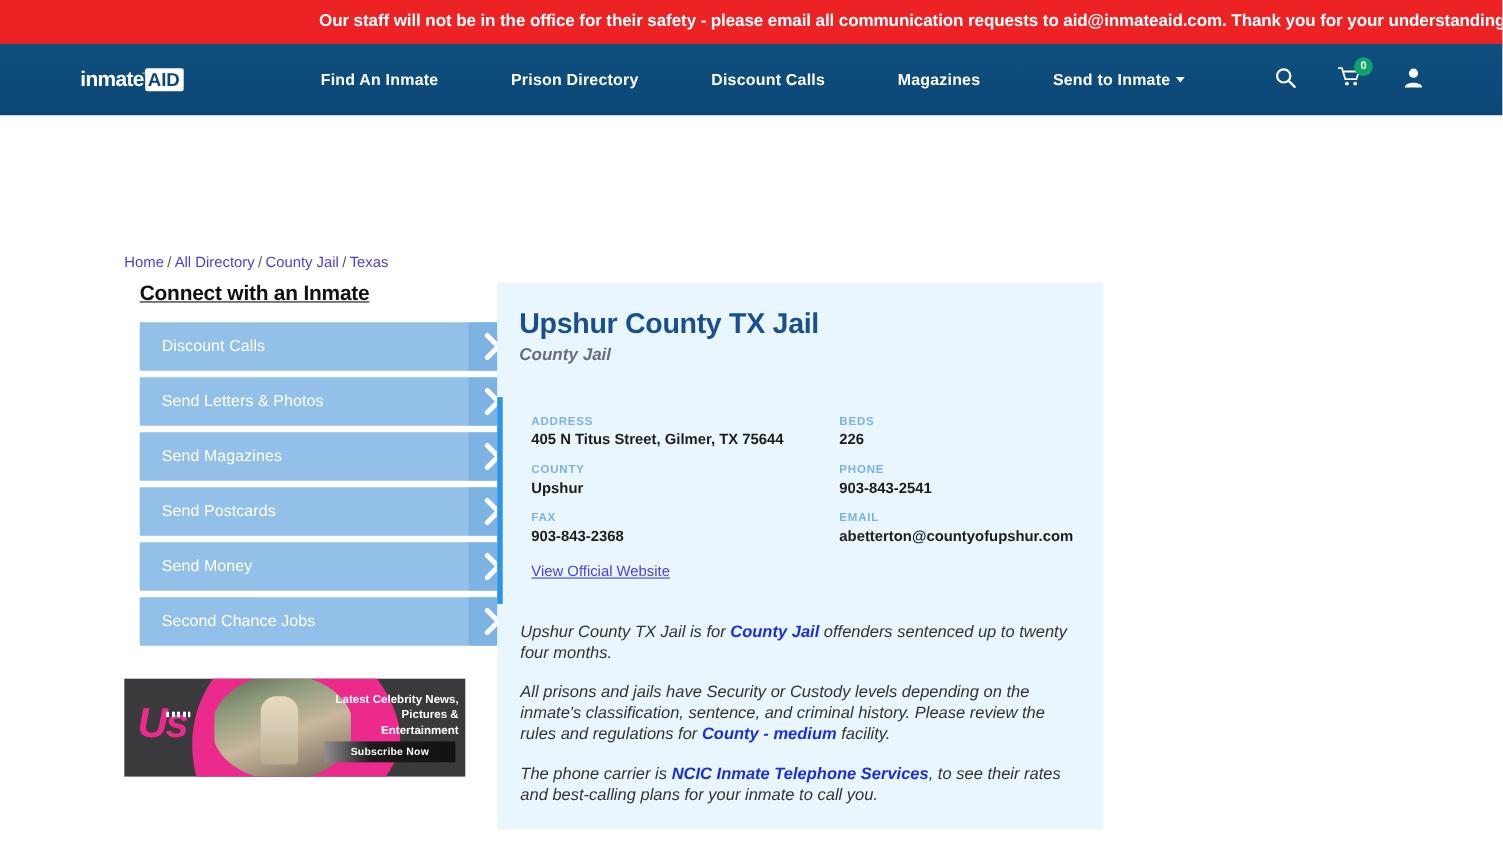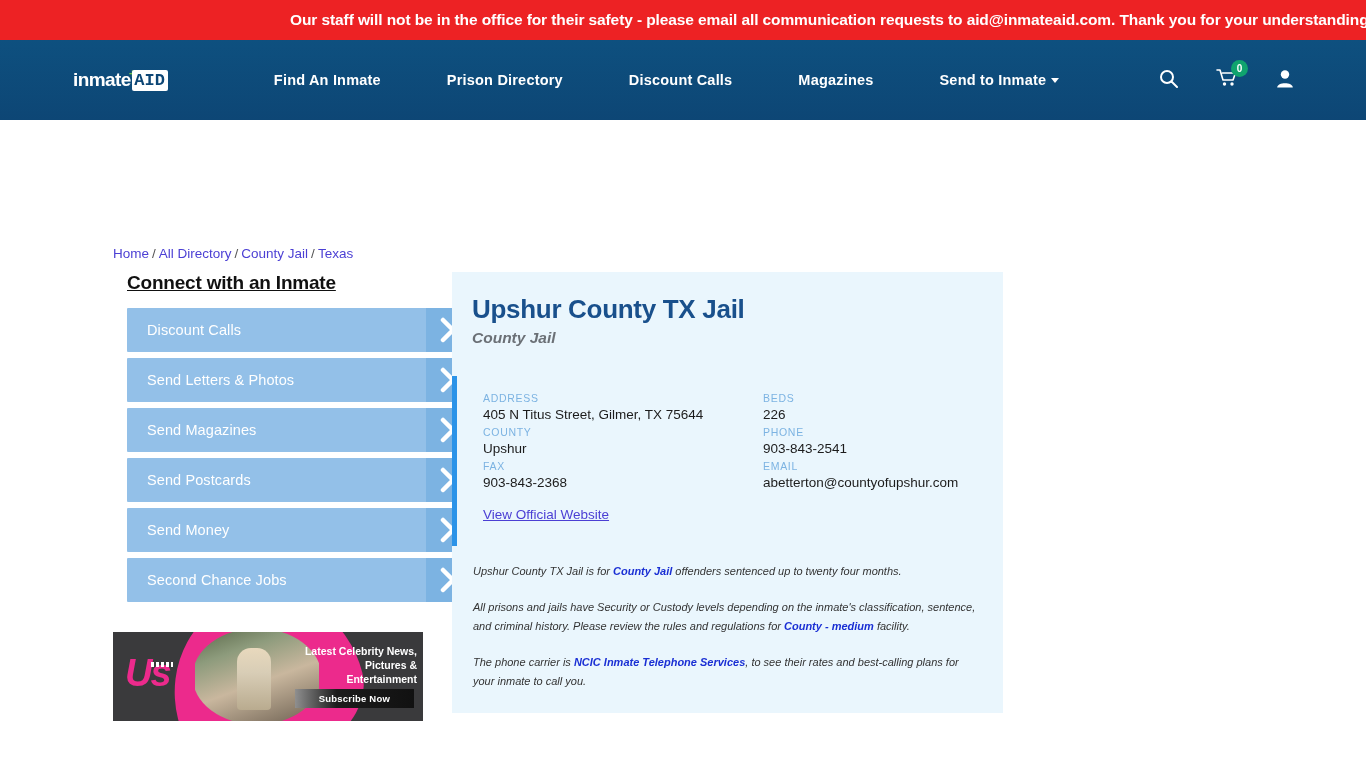--- a/index.html
+++ b/index.html
@@ -23,26 +23,27 @@
   }
   #alert-banner .alert-text {
     font-size: 15.5px;
     font-weight: bold;
     padding-left: 290px;
     letter-spacing: -0.1px;
   }
 
   
   #site-header {
-    height: 80px;
+    height: 65px;
     background: #0d4d7f;
     background: linear-gradient(180deg,#0e507f 0%, #0d4675 100%);
     display: flex;
     align-items: center;
     position: relative;
+    gap: 19px;
   }
   #logo {
     margin-left: 73px;
     display: flex;
     align-items: center;
     height: 24px;
     user-select: none;
   }
   #logo .logo-word {
     color: #ffffff;
@@ -61,21 +62,20 @@
   #logo .logo-aid {
     background: #ffffff;
     color: #0d4675;
     font-size: 17px;
     font-weight: bold;
     letter-spacing: 0px;
     padding: 1px 3px 1px 2px;
     border-radius: 2px;
     margin-left: -4px;
     line-height: 19px;
-    font-family: Liberation Mono, monospace;
   }
 
   #main-nav {
     display: flex;
     align-items: center;
     margin-left: 73px;
     gap: 0;
   }
   #main-nav .nav-item {
     color: #ffffff;
@@ -275,21 +275,22 @@
   #info-box {
     position: relative;
     margin: 29px 0 0 0;
     padding: 16px 20px 20px 26px;
     border-left: 5px solid #2b93e8;
     min-height: 170px;
   }
   #info-grid {
     display: grid;
     grid-template-columns: 280px 1fr;
-    row-gap: 4px;
+    row-gap: 14px;
+    font-weight: bold;
   }
   .info-label {
     font-size: 10.5px;
     color: #7cb3e2;
     letter-spacing: 0.7px;
     text-transform: uppercase;
     margin-bottom: 3px;
   }
   .info-value {
     font-size: 13.5px;
@@ -303,21 +304,21 @@
     text-decoration: underline;
     cursor: pointer;
   }
 
   #facility-desc {
     padding: 0 20px 22px 21px;
     margin-top: 16px;
   }
   #facility-desc p {
     margin: 0 0 17px 0;
-    font-size: 11px;
+    font-size: 15px;
     font-style: italic;
     color: #333333;
     line-height: 19px;
   }
   #facility-desc p:last-child { margin-bottom: 0; }
   #facility-desc .lnk {
     color: #1a2fd4;
     font-weight: bold;
     font-style: italic;
     cursor: pointer;

